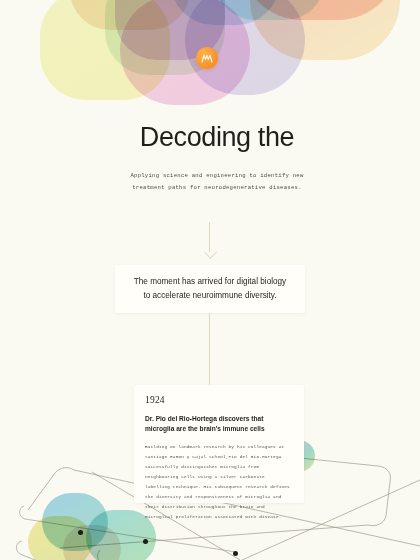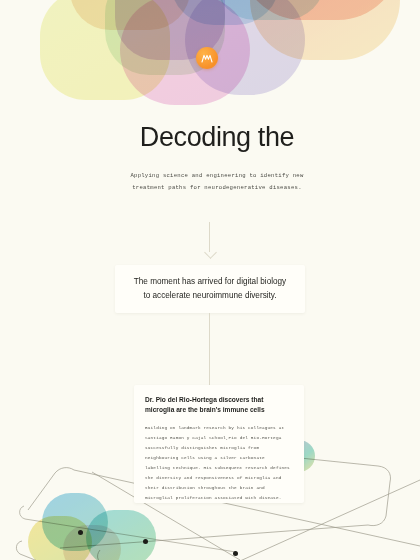--- a/index.html
+++ b/index.html
@@ -194,20 +194,21 @@
     <div class="nblob nb4"></div>
     <div class="nblob nb5"></div>
 
     <div class="node" style="left:287px;top:35px;"></div>
     <div class="node" style="left:143px;top:119px;"></div>
     <div class="node" style="left:78px;top:110px;"></div>
     <div class="node" style="left:233px;top:131px;"></div>
   </div>
 
   <div class="tl-card">
+    <div class="tl-year">1924</div>
     <div class="tl-head">
       <span>Dr. Pio del Rio-Hortega discovers that</span>
       <span>microglia are the brain's immune cells</span>
     </div>
     <div class="tl-body">
       <span>Building on landmark research by his colleagues at</span>
       <span>Santiago Ramon y Cajal School,Pio del Rio-Hortega</span>
       <span>successfully distinguishes microglia from</span>
       <span>neighbouring cells using a silver carbonate</span>
       <span>labelling technique. His subsequent research defines</span>

